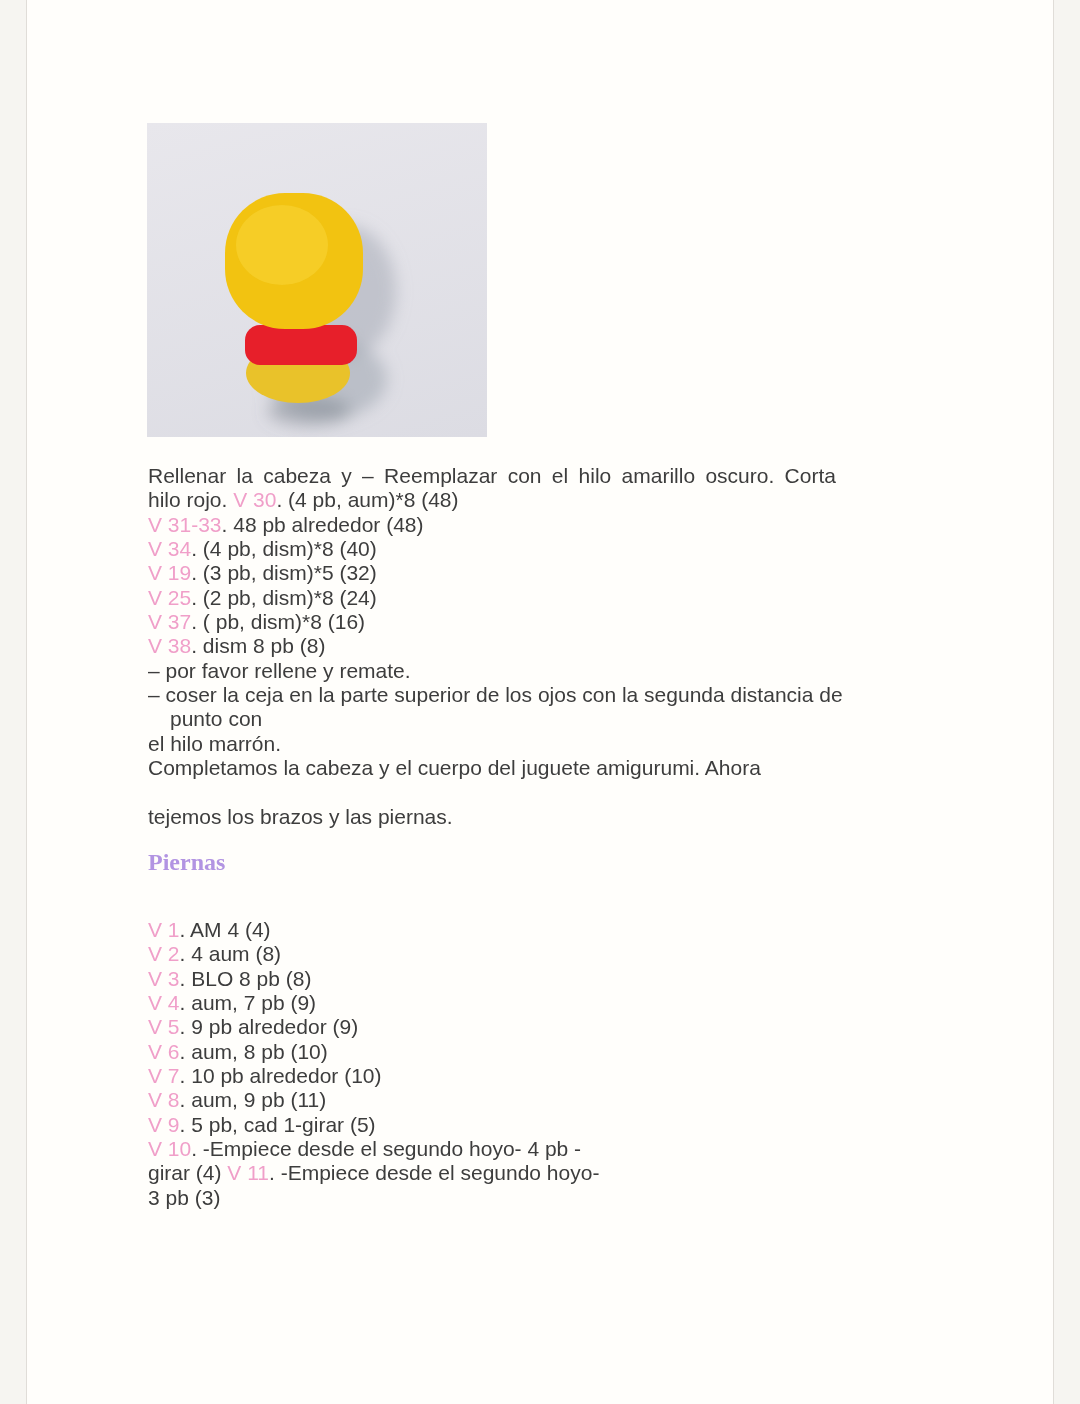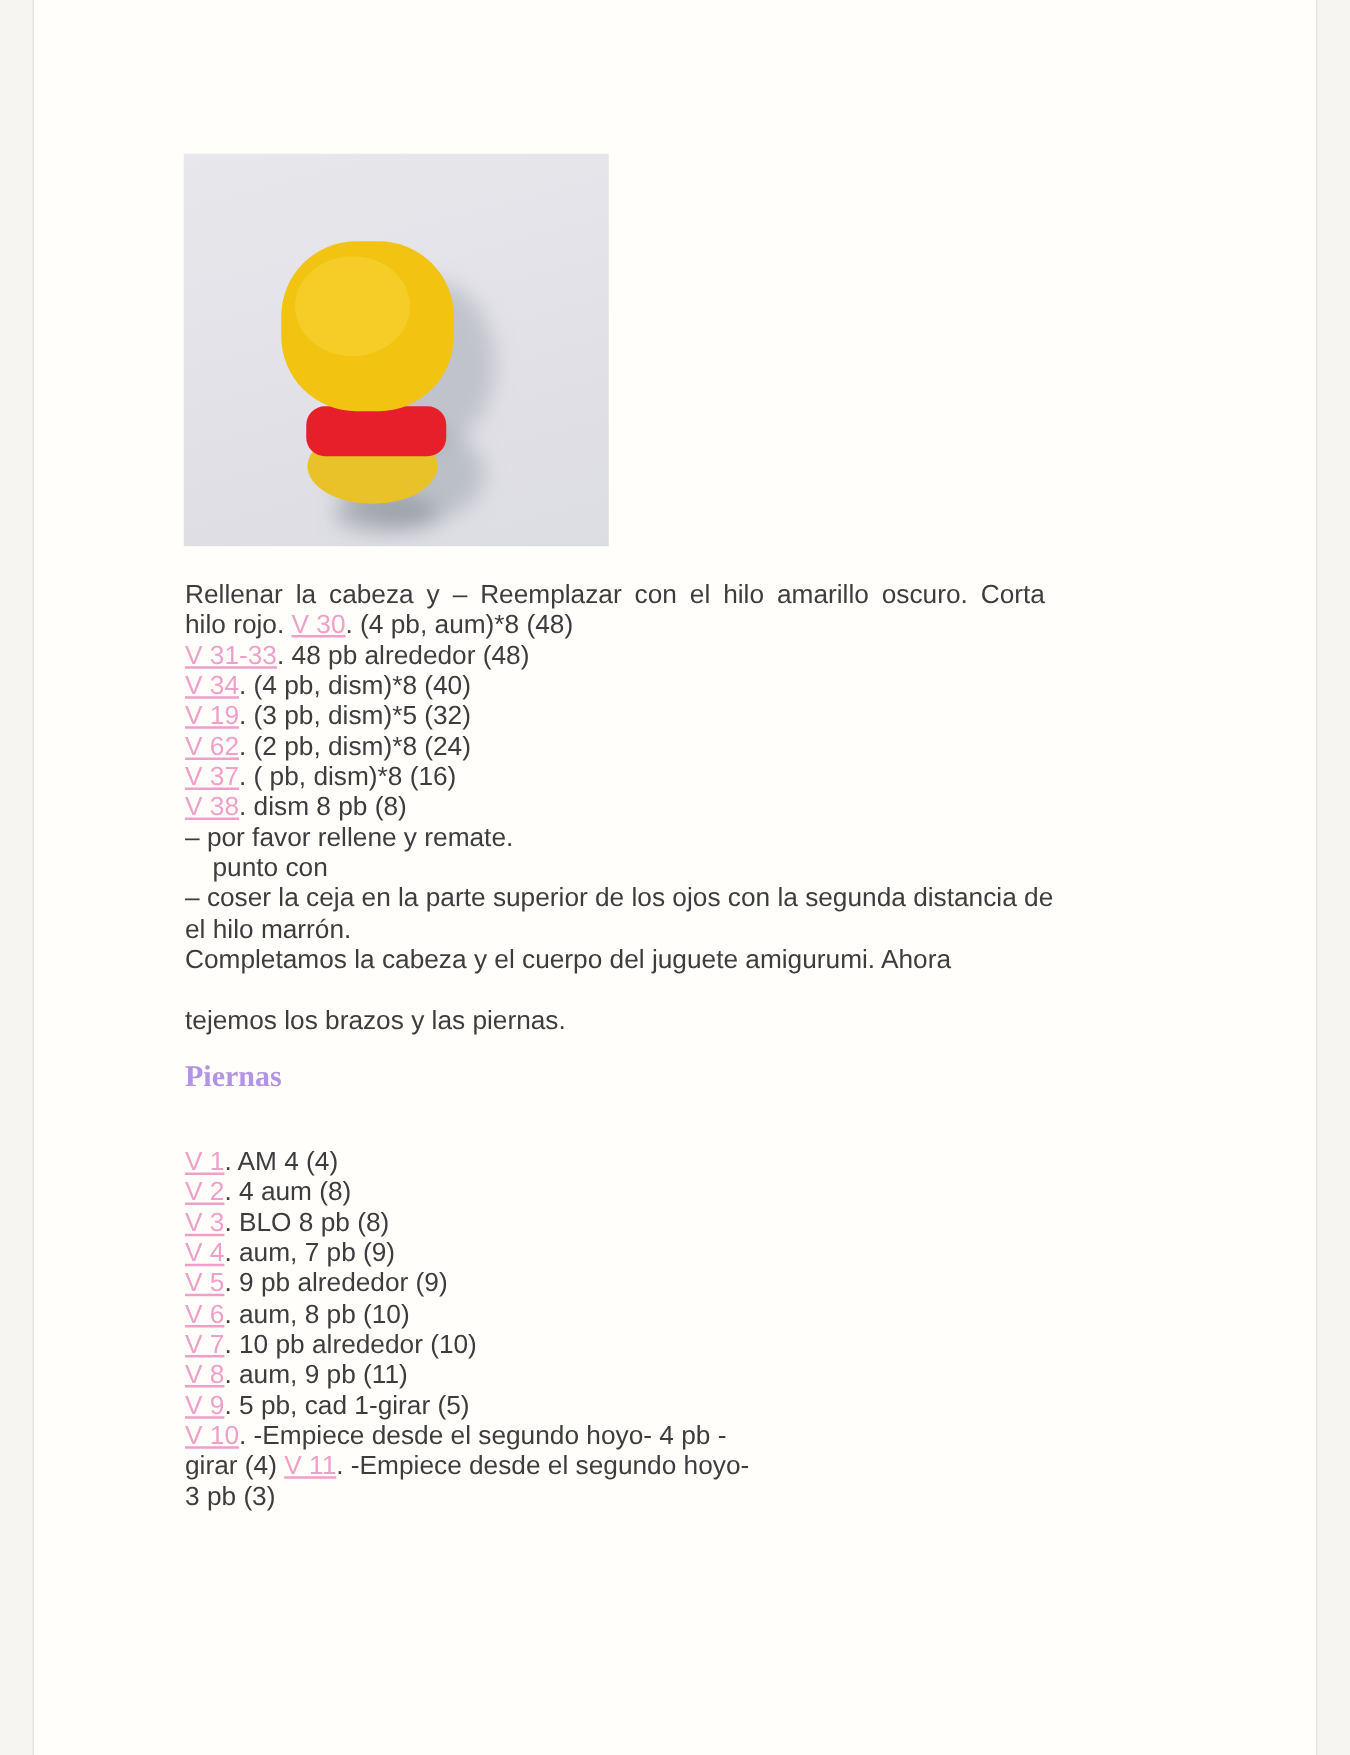--- a/index.html
+++ b/index.html
@@ -31,21 +31,21 @@
   .photo svg{display:block;width:100%;height:100%;}
   .textcol{
     position:absolute;left:121px;width:880px;
     color:var(--body_text);
   }
   #intro{top:464px;}
   #piernas{top:918px;}
   .line{
     height:24.35px;line-height:24.35px;font-size:21px;white-space:pre;
   }
-  .line .pink{color:var(--pink);text-decoration:underline;}
+  .line .pink{color:var(--pink);}
   .wide{word-spacing:4.5px;}
   .indent{padding-left:22px;}
   .heading{
     position:absolute;left:121px;top:847px;margin:0;
     font-family:"Liberation Serif",serif;
     font-weight:bold;font-size:24px;line-height:30px;
     color:var(--heading_purple);
   }
 </style>
 </head>
@@ -75,26 +75,26 @@
       <ellipse cx="135" cy="122" rx="46" ry="40" fill="var(--toy_yellow_light)" opacity="0.5"></ellipse>
     </svg>
   </div>
 
   <div class="textcol" id="intro">
       <div class="line wide"><span>Rellenar la cabeza y – Reemplazar con el hilo amarillo oscuro. Corta</span></div>
       <div class="line"><span>hilo rojo. </span><span class="pink">V 30</span><span>. (4 pb, aum)*8 (48)</span></div>
       <div class="line"><span class="pink">V 31-33</span><span>. 48 pb alrededor (48)</span></div>
       <div class="line"><span class="pink">V 34</span><span>. (4 pb, dism)*8 (40)</span></div>
       <div class="line"><span class="pink">V 19</span><span>. (3 pb, dism)*5 (32)</span></div>
-      <div class="line"><span class="pink">V 62</span><span>. (2 pb, dism)*8 (24)</span></div>
+      <div class="line"><span class="pink">V 25</span><span>. (2 pb, dism)*8 (24)</span></div>
       <div class="line"><span class="pink">V 37</span><span>. ( pb, dism)*8 (16)</span></div>
       <div class="line"><span class="pink">V 38</span><span>. dism 8 pb (8)</span></div>
       <div class="line"><span>– por favor rellene y remate.</span></div>
+      <div class="line"><span>– coser la ceja en la parte superior de los ojos con la segunda distancia de</span></div>
       <div class="line indent"><span>punto con</span></div>
-      <div class="line"><span>– coser la ceja en la parte superior de los ojos con la segunda distancia de</span></div>
       <div class="line"><span>el hilo marrón.</span></div>
       <div class="line"><span>Completamos la cabeza y el cuerpo del juguete amigurumi. Ahora</span></div>
       <div class="line"><span></span></div>
       <div class="line"><span>tejemos los brazos y las piernas.</span></div>
     </div>
 
   <h2 class="heading">Piernas</h2>
 
   <div class="textcol" id="piernas">
       <div class="line"><span class="pink">V 1</span><span>. AM 4 (4)</span></div>

